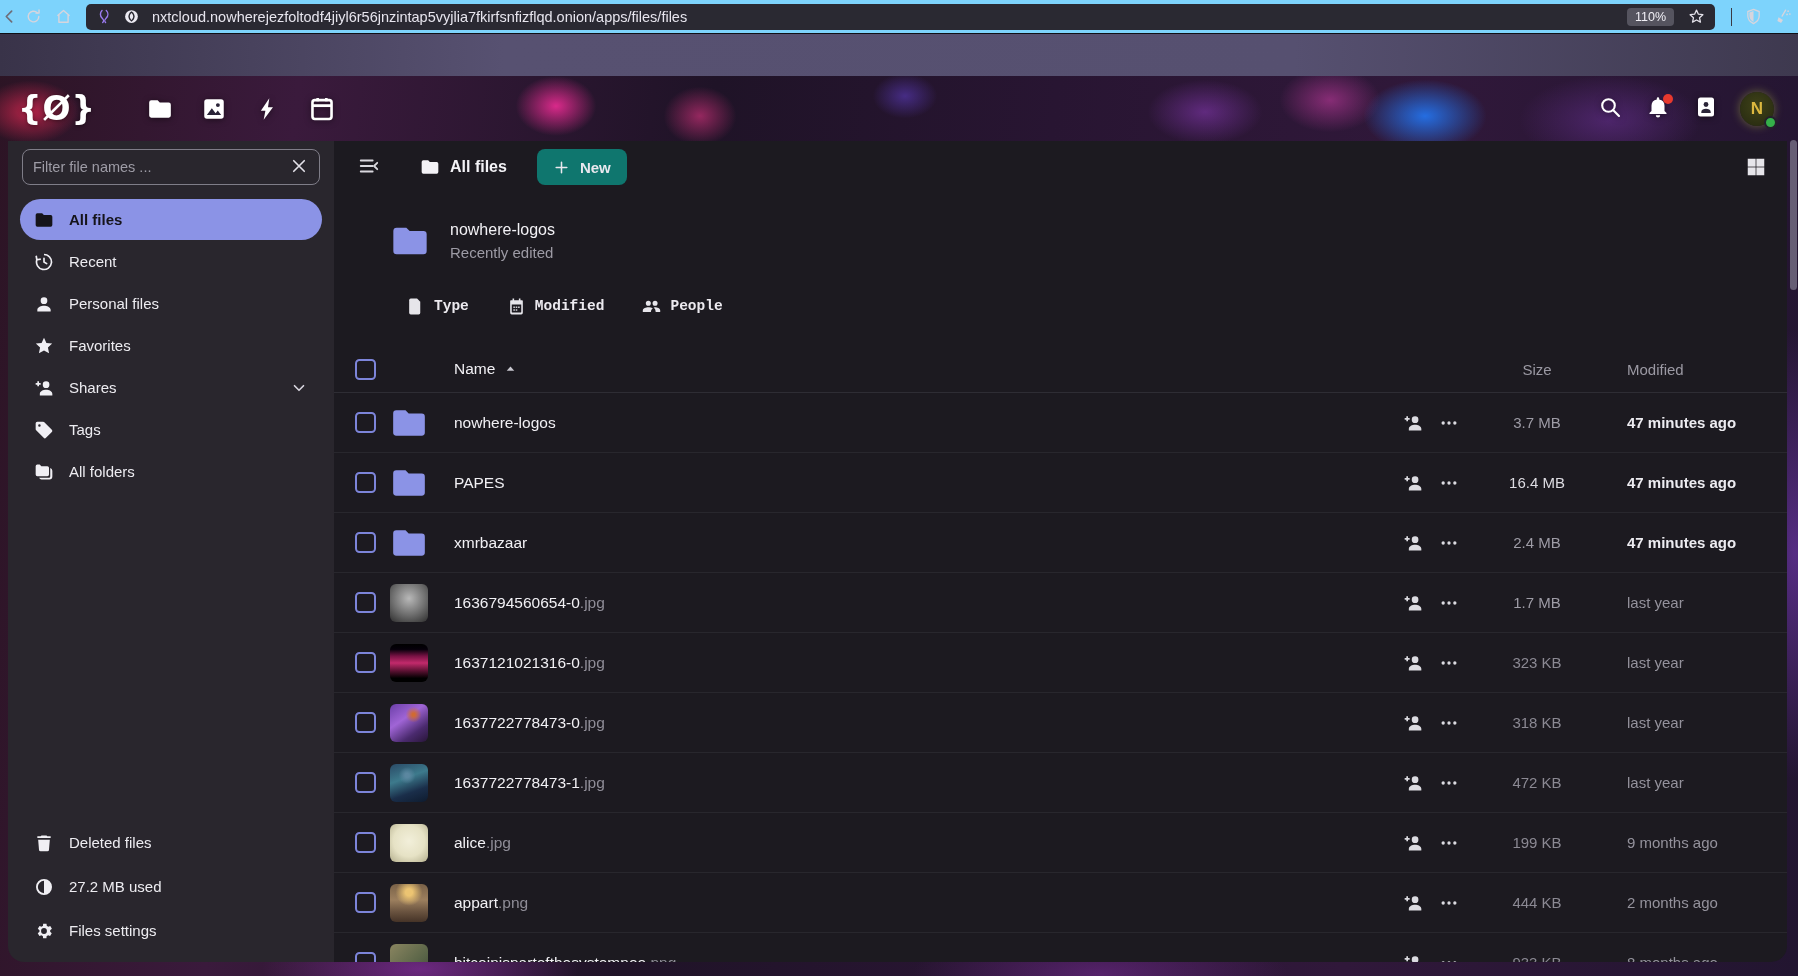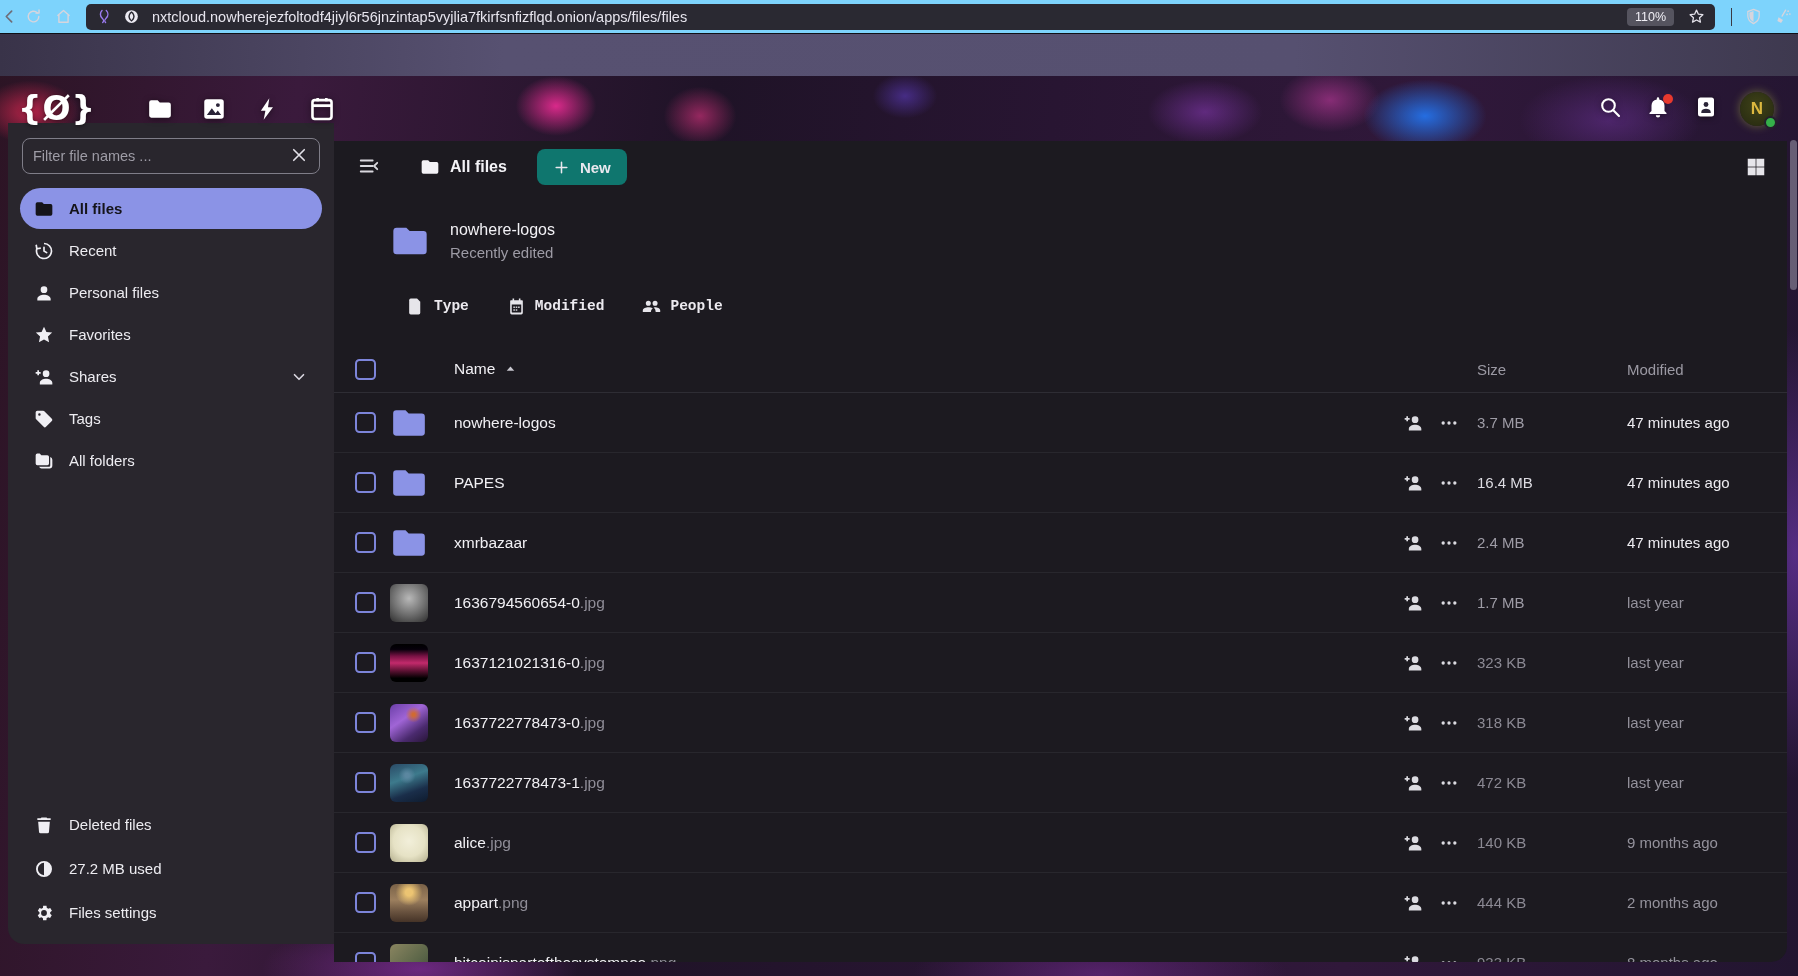--- a/index.html
+++ b/index.html
@@ -54,22 +54,22 @@
   .nav-iconbtn { background:none; border:none; cursor:pointer; color:#fff; width:28px; height:28px; position:relative; padding:0; }
   .nav-iconbtn .ico { width:24px; height:24px; filter:drop-shadow(0 1px 3px rgba(0,0,0,.5)); }
   .notif-dot { position:absolute; top:-1px; right:-1px; width:10px; height:10px; border-radius:50%; }
   .avatar-wrap { position:relative; width:34px; height:34px; }
   .avatar { width:34px; height:34px; border-radius:50%; background:radial-gradient(circle at 50% 40%, #3f4218, #2b2e12 75%);
     color:#dcb83f; font-weight:bold; font-size:17px; display:flex; align-items:center; justify-content:center;
     border:none; cursor:pointer; box-shadow:0 0 10px rgba(190,200,70,.45); }
   .status-dot { position:absolute; right:-3px; bottom:-3px; width:13px; height:13px; border-radius:50%; border:2px solid #23212b; }
 
   
-  .sidebar { position:absolute; left:8px; top:89px; width:326px; height:821px; background:#29262d;
-    border-radius:0 0 0 16px; padding:13px 12px; z-index:4; }
+  .sidebar { position:absolute; left:8px; top:107px; width:326px; height:821px; background:#29262d;
+    border-radius:0 0 0 16px; padding:6px 12px; z-index:4; }
   .filter-row { height:36px; border:1.5px solid #7f7d88; border-radius:8px; display:flex; align-items:center; padding:0 10px; margin:2px 2px 14px 2px; }
   .filter-row input { flex:1; background:transparent; border:none; outline:none; color:#d6d4dc; font-size:14.5px; font-family:inherit; }
   .filter-row input::placeholder { color:#9e9ca6; }
   .filter-clear { background:none; border:none; color:#e3e1e9; width:20px; height:20px; cursor:pointer; padding:0; }
   .filter-clear .ico { width:18px; height:18px; }
   .side-item { height:41px; border-radius:21px; display:flex; align-items:center; gap:15px; padding:0 14px;
     color:#edecf1; font-size:15px; cursor:pointer; margin-bottom:1px; }
   .side-item .ico { width:20px; height:20px; color:#f0eff4; flex:0 0 auto; }
   .side-item.active { background:var(--accent,#8b93e6); color:#15141a; font-weight:bold; }
   .side-item.active .ico { color:#15141a; }
@@ -111,26 +111,26 @@
   .cbx { width:21px; height:21px; border:2px solid #7d85da; border-radius:4.5px; margin-left:21px; flex:0 0 auto; cursor:pointer; }
   .cell-thumb { width:44px; margin-left:14px; margin-right:20px; flex:0 0 auto; display:flex; align-items:center; }
   .cell-thumb .ico { width:38px; height:38px; color:var(--accent,#8b93e6); }
   .thumb { width:38px; height:38px; border-radius:6px; }
   .cell-name { flex:1; font-size:15.5px; color:#f1f0f4; white-space:nowrap; overflow:hidden; }
   .cell-name .ext { color:#8f8d97; }
   .head-name { display:flex; align-items:center; gap:8px; }
   .head-name .ico { width:15px; height:15px; color:#c9c8d0; }
   .rowbtn { width:36px; height:36px; display:flex; align-items:center; justify-content:center; color:#dcdbe1; background:none; border:none; cursor:pointer; flex:0 0 auto; padding:0; }
   .rowbtn .ico { width:20px; height:20px; }
-  .cell-size { width:120px; margin-left:10px; text-align:left; font-size:15px; flex:0 0 auto; }
+  .cell-size { width:120px; margin-left:10px; text-align:center; font-size:15px; flex:0 0 auto; }
   .cell-mod { width:140px; margin-left:30px; font-size:15px; flex:0 0 auto; }
   .tone-bright { color:#dddce2; }
   .tone-mid { color:#9e9ca6; }
   .tone-dim { color:#8b8993; }
-  .date-bright { color:#edecf1; }
+  .date-bright { color:#edecf1;font-weight:bold; }
   .date-dim { color:#94929c; }
   .thead .cell-size, .thead .cell-mod { color:#9b99a3; }
 
   
   .t-grayscale-figure { background:radial-gradient(circle at 50% 38%, #b8b8b8, #6e6e6e 55%, #353535 95%); }
   .t-magenta-scene { background:linear-gradient(180deg,#000 0%,#05000a 14%,#791245 32%,#c22a6b 50%,#55102f 72%,#000 90%); }
   .t-purple-abstract { background:radial-gradient(circle at 62% 28%, #d06a32 4%, rgba(0,0,0,0) 22%), linear-gradient(145deg,#6b3fa8,#a065d6 38%,#4a2a6e 72%,#281538); }
   .t-blue-city { background:radial-gradient(circle at 45% 30%, #5b87a0 6%, rgba(0,0,0,0) 25%), linear-gradient(160deg,#2a4a66,#3d7a8c 38%,#1a2e4a 70%,#0e1b2e); }
   .t-book-page { background:radial-gradient(circle at 50% 45%, #f2efda, #e6e2c5 55%, #b9b493 95%); }
   .t-warm-interior { background:radial-gradient(circle at 50% 22%, #ecc472 10%, rgba(0,0,0,0) 38%), linear-gradient(180deg,#7a6248,#9c7f5e 42%,#6b5440 72%,#453327); }
@@ -720,21 +720,21 @@
             </button>
     <button class="rowbtn">
               <span class="ico">
                 <svg viewBox="0 0 24 24" fill="currentColor">
                   <circle cx="5" cy="12" r="2"></circle>
                   <circle cx="12" cy="12" r="2"></circle>
                   <circle cx="19" cy="12" r="2"></circle>
                 </svg>
               </span>
             </button>
-    <span class="cell-size tone-dim">140 KB</span>
+    <span class="cell-size tone-dim">199 KB</span>
     <span class="cell-mod date-dim">9 months ago</span>
   </div>
 
   <div class="frow">
     <span class="cbx"></span>
     <span class="cell-thumb">
               <div class="thumb t-warm-interior"></div>
             </span>
     <span class="cell-name">
       <span class="base">appart</span><span class="ext">.png</span>

